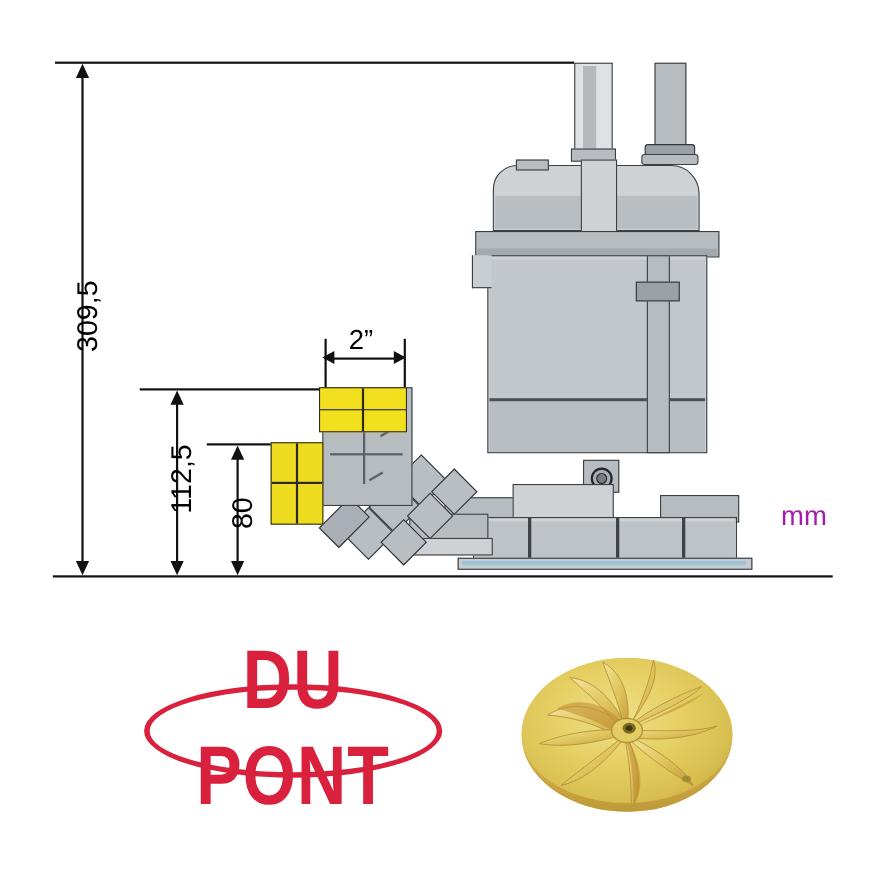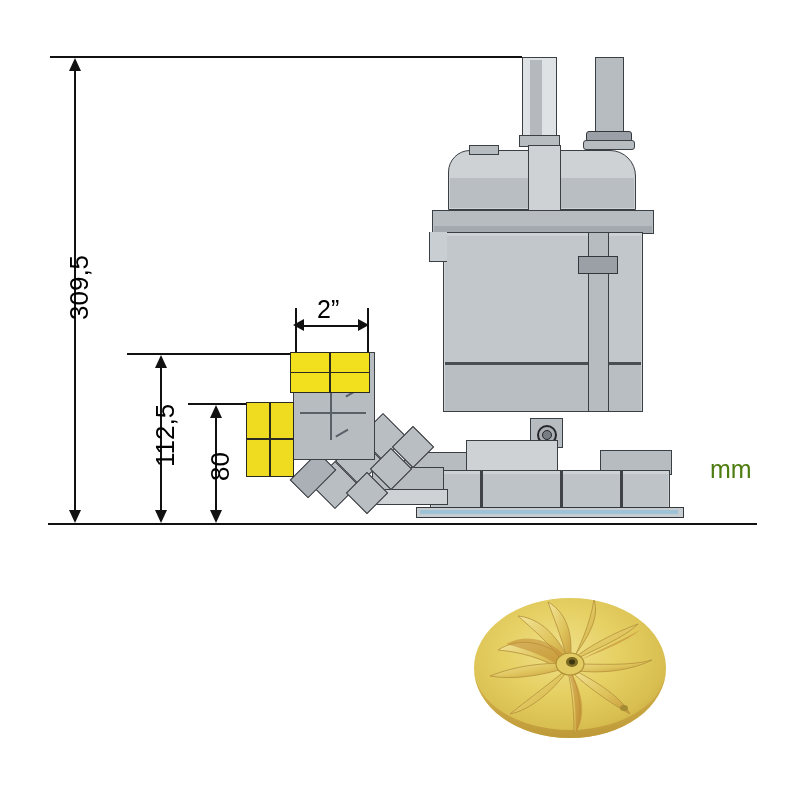--- a/index.html
+++ b/index.html
@@ -45,21 +45,21 @@
     white-space: nowrap;
     transform-origin: 0 0;
     letter-spacing: 0px;
   }
   .dim-label.vert {
     transform: rotate(-90deg);
   }
   .unit-label {
     position: absolute;
     font-size: 25px;
-    color: #4d7c0f;
+    color: #a21caf;
   }
   .inch-label {
     position: absolute;
     font-size: 25px;
     color: #000000;
   }
 
   
   .shape {
     position: absolute;
@@ -245,20 +245,24 @@
     </div>
 
     <div>
       <div class="shape y-fit2" style="left:246px; top:402px; width:48px; height:75px;"></div>
       <div class="shape noborder" style="left:269px; top:403px; width:2.2px; height:73px; background:#2a2a22;"></div>
       <div class="shape noborder" style="left:247px; top:438px; width:46px; height:2.2px; background:#2a2a22;"></div>
     </div>
 
   </div>
 
+  <div class="logo-wrap" style="left:131px; top:622px; width:271px; height:85px;">
+    <div class="logo-oval"></div>
+    <div class="logo-text">DU PONT</div>
+  </div>
 
   <div class="impeller-wrap" style="left:462px; top:580px; width:220px; height:180px;">
     <svg width="220" height="180" viewBox="0 0 220 180">
       <defs>
         <radialGradient id="impGrad" cx="45%" cy="38%" r="68%">
           <stop offset="0%" stop-color="#efe08a"></stop>
           <stop offset="45%" stop-color="#e6d063"></stop>
           <stop offset="80%" stop-color="#d9bf52"></stop>
           <stop offset="100%" stop-color="#c9a93f"></stop>
         </radialGradient>

